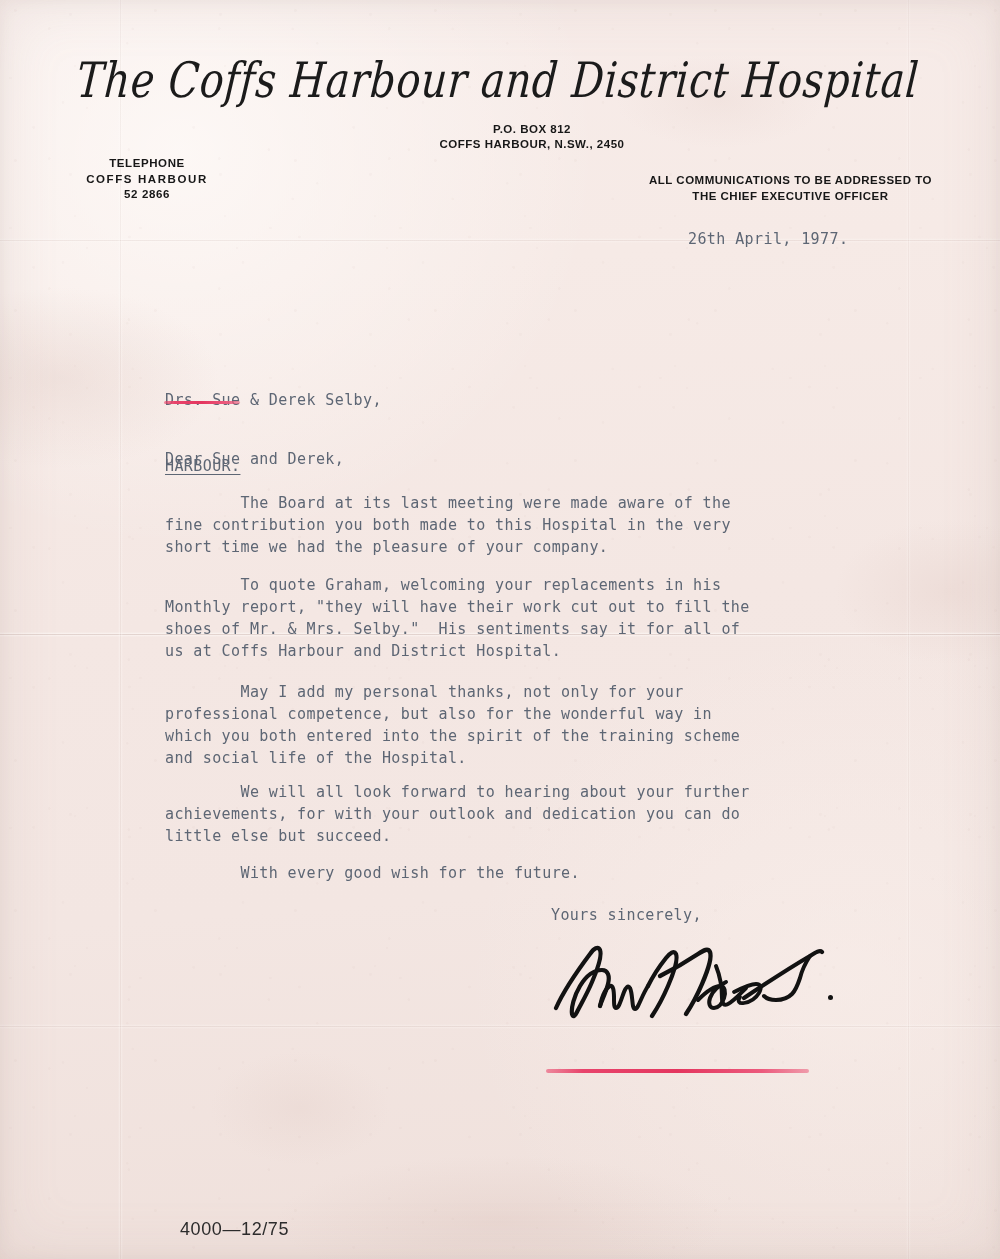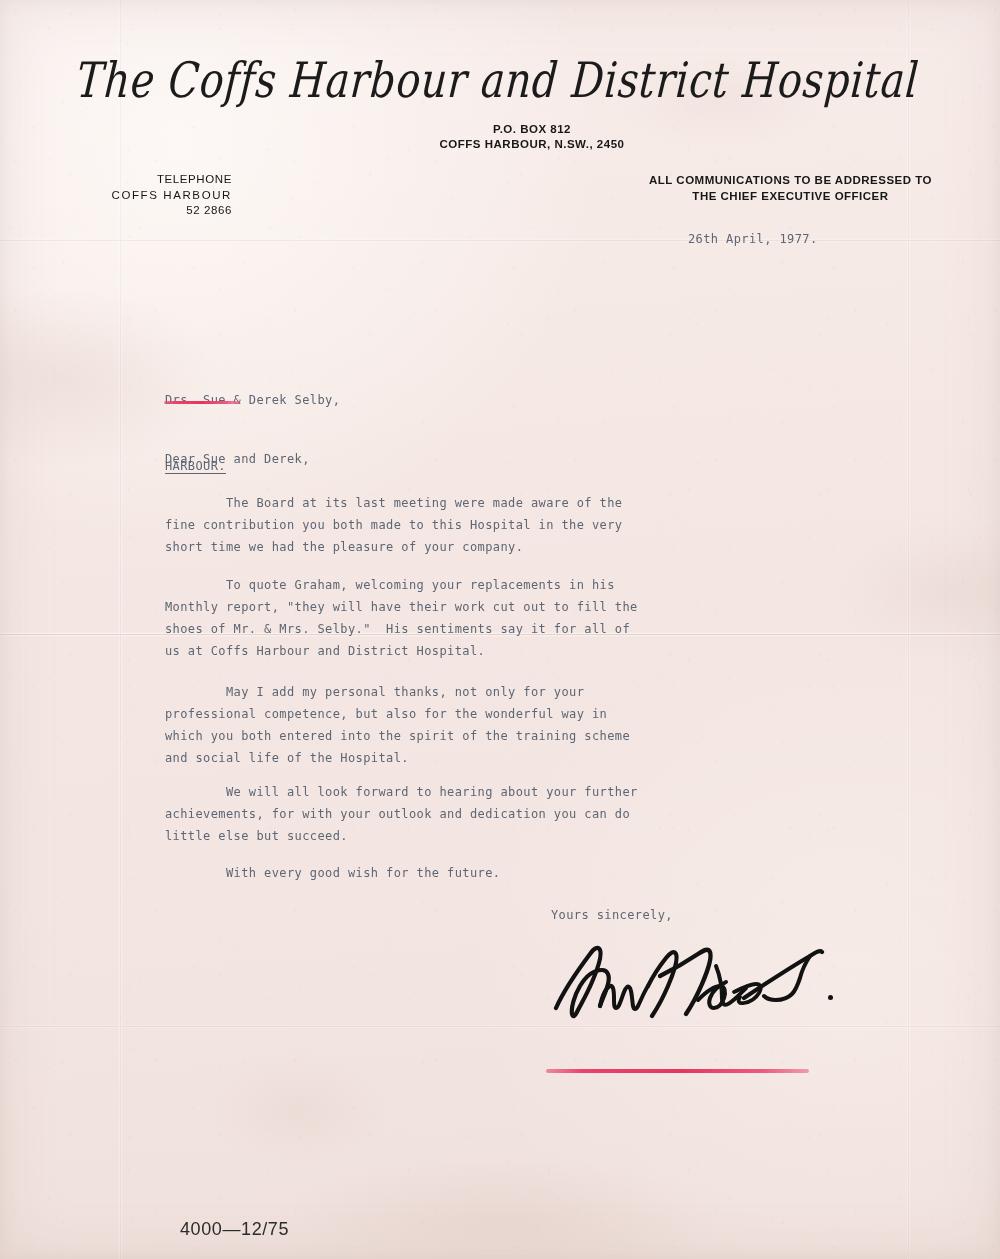--- a/index.html
+++ b/index.html
@@ -126,26 +126,26 @@
     font-size: 11.5px;
     font-weight: bold;
     letter-spacing: .5px;
     color: #171717;
     line-height: 15px;
     padding-left: 32px;
   }
 
   .phone-block {
     position: absolute;
-    top: 172px;
+    top: 156px;
     left: 62px;
     width: 170px;
-    text-align: right;
+    text-align: center;
     font-size: 11.5px;
-    font-weight: normal;
+    font-weight: bold;
     letter-spacing: .6px;
     color: #171717;
     line-height: 15.5px;
   }
   .phone-block .city { letter-spacing: 1.6px; }
 
   .comms-block {
     position: absolute;
     top: 172px;
     right: 68px;
@@ -153,21 +153,21 @@
     font-size: 11.5px;
     font-weight: bold;
     letter-spacing: .5px;
     color: #171717;
     line-height: 16px;
   }
 
   
   .typed {
     font-family: "DejaVu Sans Mono", "Liberation Mono", monospace;
-    font-size: 12px;
+    font-size: 15px;
     line-height: 22px;
     letter-spacing: .4px;
     color: #5d6674;
     white-space: pre;
   }
 
   .date-line {
     position: absolute;
     top: 228px;
     left: 688px;

